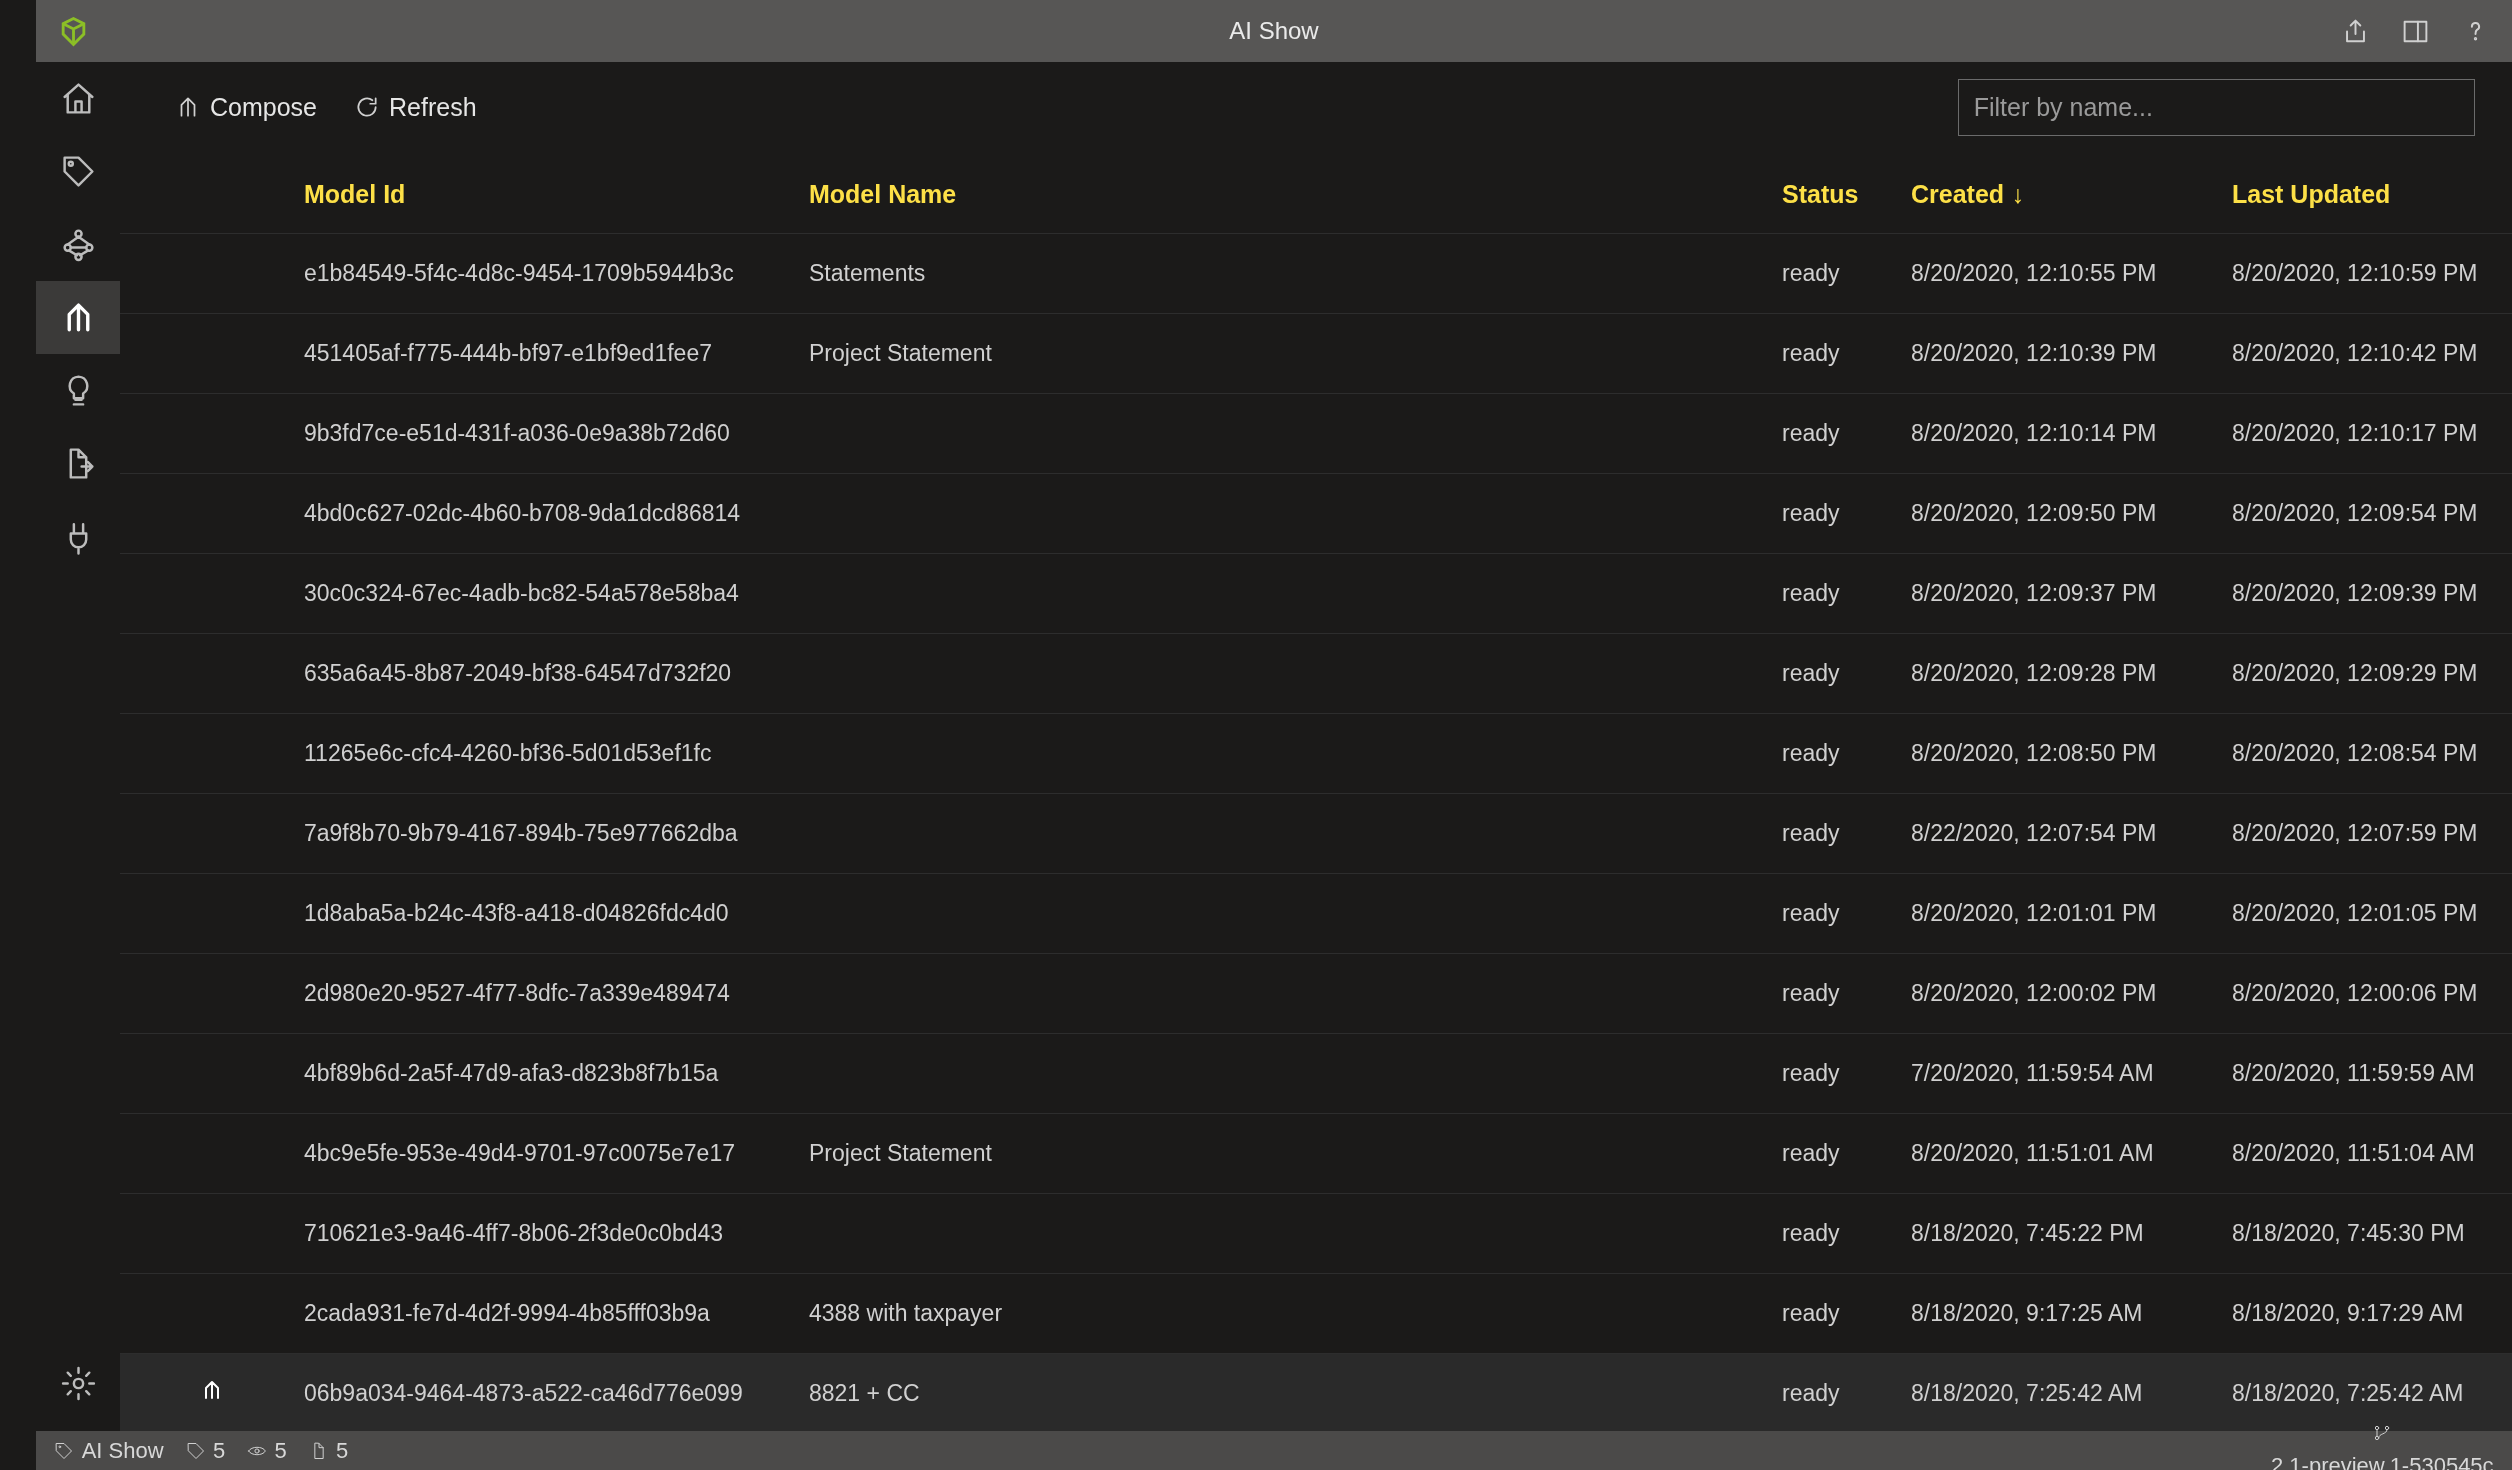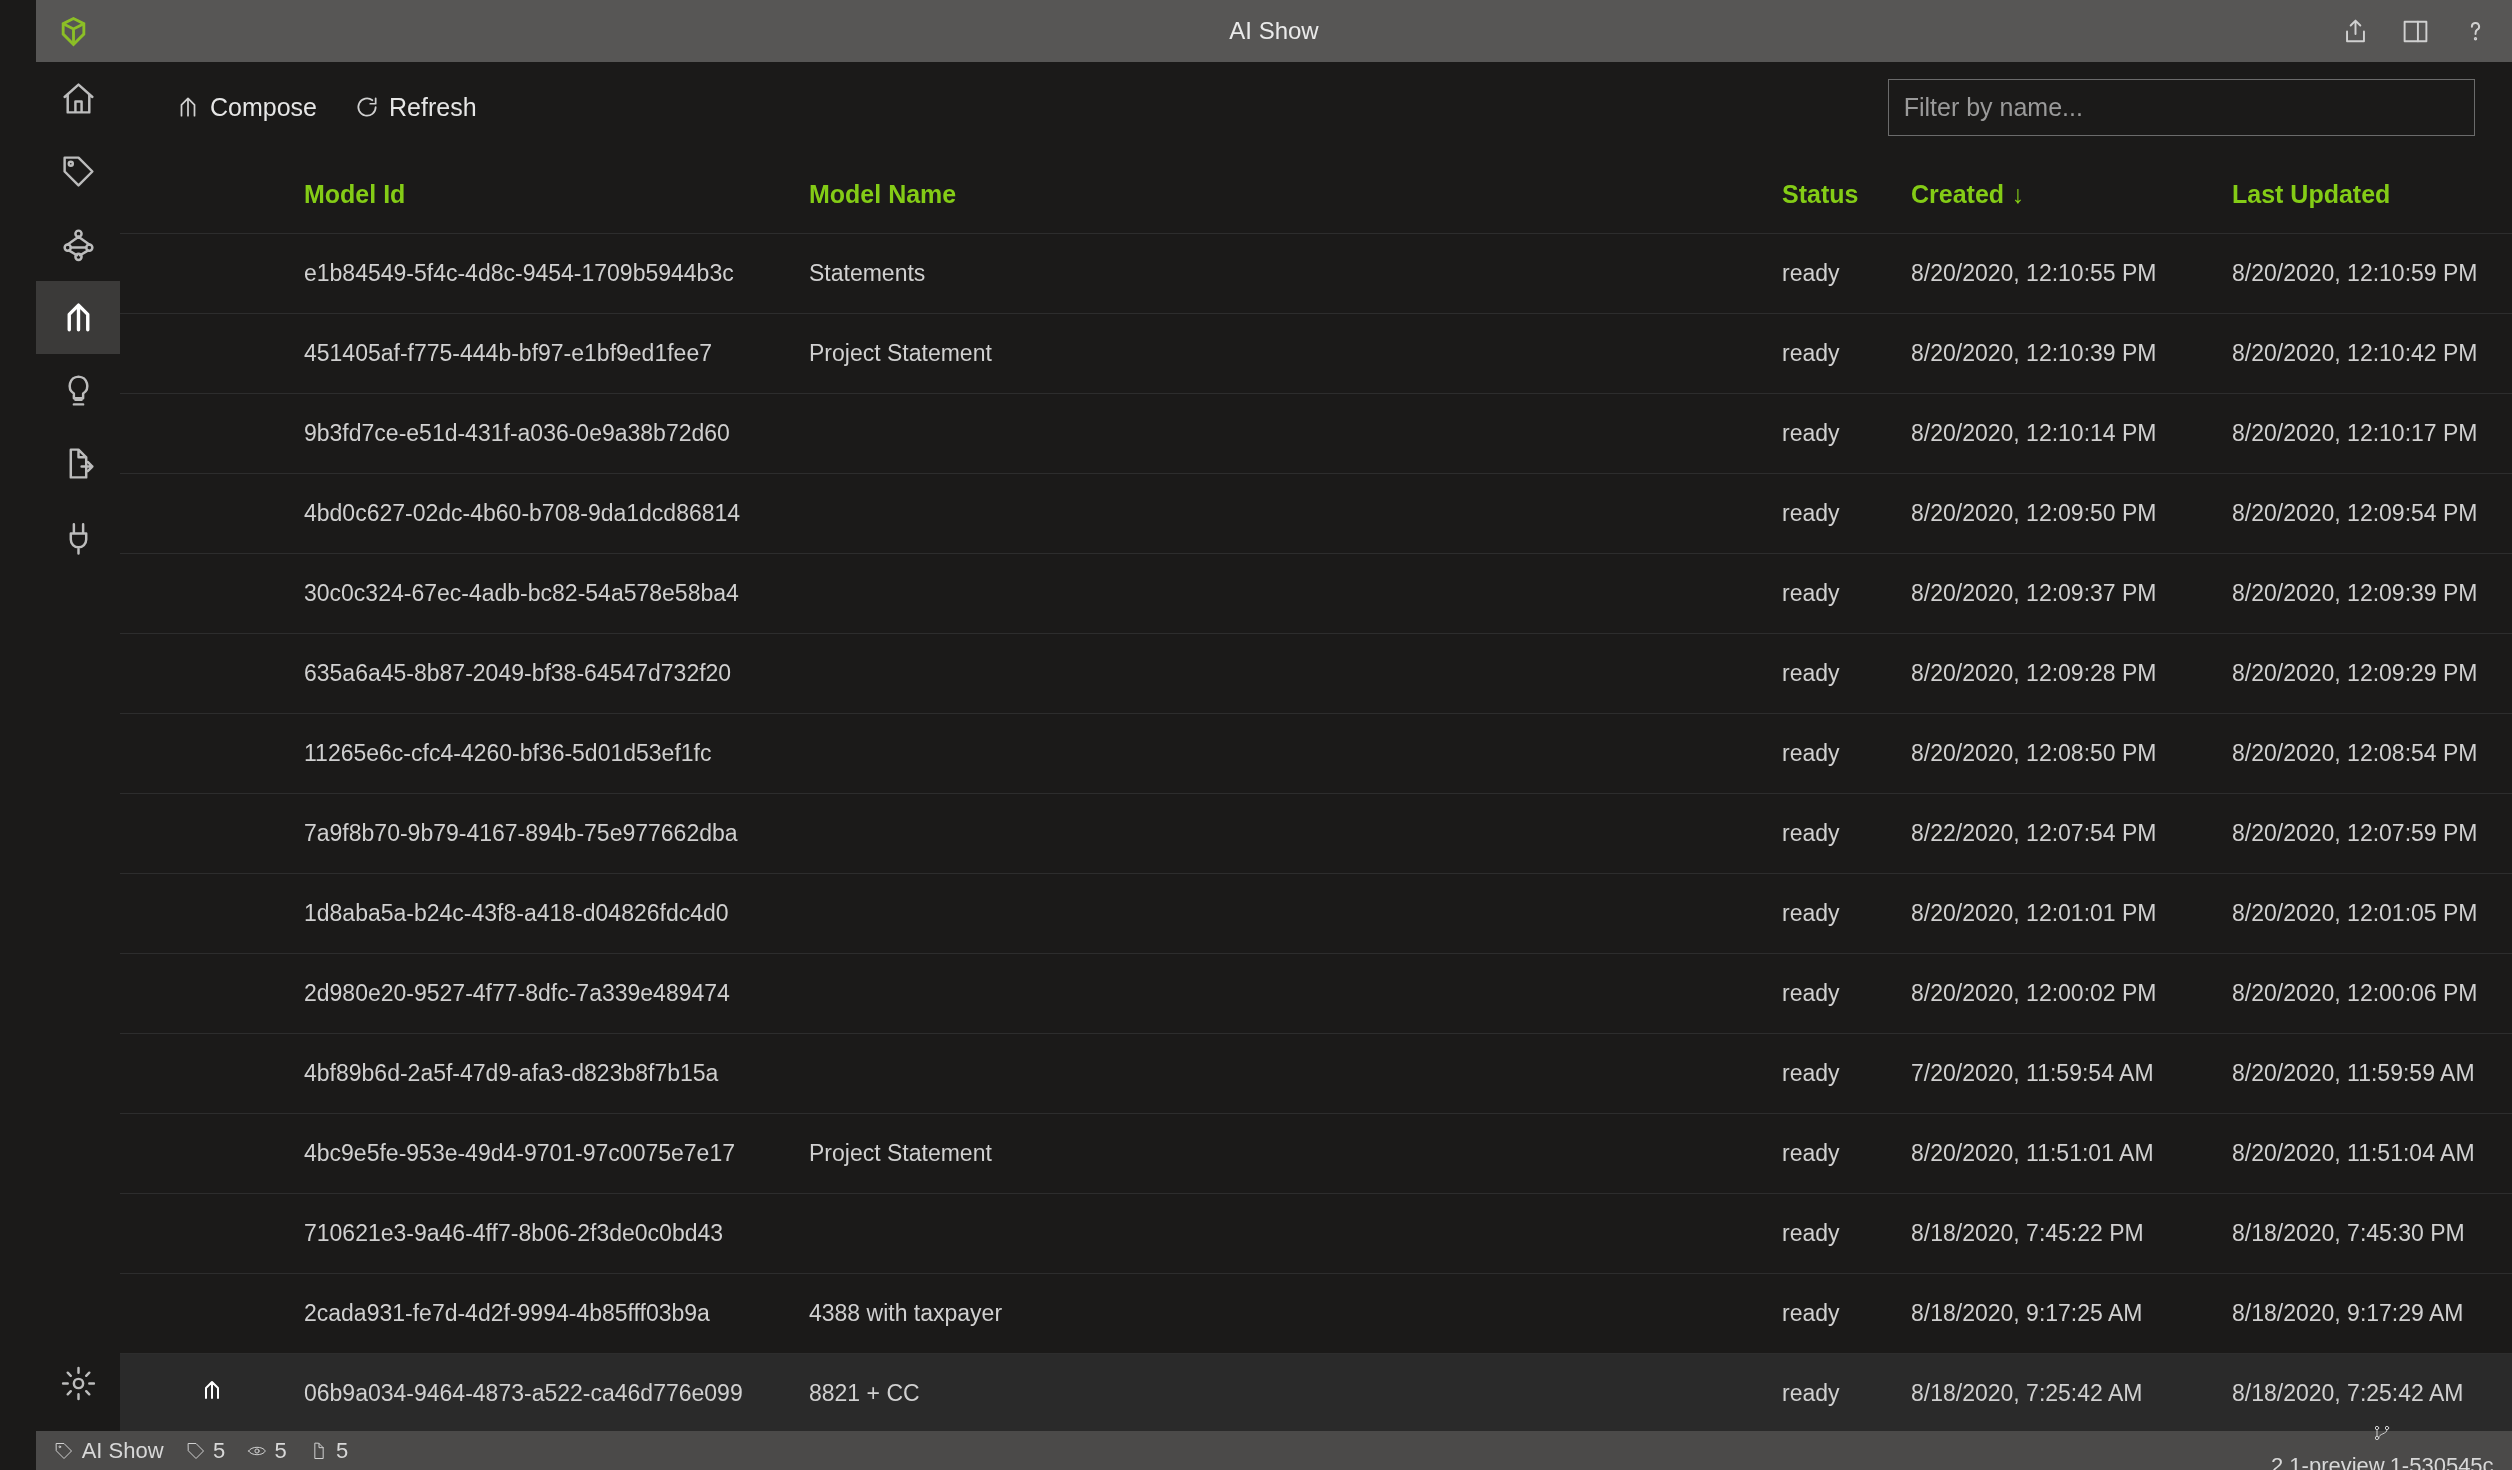--- a/index.html
+++ b/index.html
@@ -21,27 +21,27 @@
 .sidebar-item.selected { background: #3b3a39; }
 .sidebar-item svg { width: 37px; height: 37px; }
 .sidebar-bottom { padding-bottom: 11px; display: flex; flex-direction: column; }
 
 
 .main { flex: 1; display: flex; flex-direction: column; min-width: 0; }
 .toolbar { display: flex; align-items: center; padding: 16.5px 37px 16.5px 55px; gap: 37px; }
 .toolbar .btn { display: flex; align-items: center; gap: 9px; color: #e6e6e6; font-size: 25px; cursor: pointer; }
 .toolbar .btn .iconw { width: 26px; height: 26px; }
 .toolbar .filler { flex: 1; }
-.filter-input { width: 587px; height: 57px; border: 1.8px solid #6b6b6b; background: transparent; color: #fde047; padding: 0 14.7px; font-size: 25px; outline: none; }
+.filter-input { width: 517px; height: 57px; border: 1.8px solid #6b6b6b; background: transparent; color: #fde047; padding: 0 14.7px; font-size: 25px; outline: none; }
 .filter-input::placeholder { color: #9a9a9a; }
 
 
 .table-wrap { flex: 1; overflow: hidden; padding: 27.5px 40px 0 0; }
 .tbl { width: 100%; border-collapse: collapse; table-layout: fixed; }
-.tbl th { text-align: left; font-weight: 600; font-size: 25px; color: #84cc16; padding: 0 0 24px 0; }
+.tbl th { text-align: left; font-weight: 600; font-size: 25px; color: #fde047; padding: 0 0 24px 0; }
 .tbl th.sortable { cursor: pointer; }
 .tbl th .sort-arrow { margin-left: 7.3px; }
 .tbl td { font-size: 23px; color: #d0d0d0; padding: 0; height: 80px; }
 .tbl tbody tr { border-bottom: 0.9px solid #2d2d2d; border-top: 0.9px solid #2d2d2d; }
 .tbl tbody tr.selected { background: #2a2a2a; }
 .col-handle { width: 184px; }
 .col-id { width: 505px; }
 .col-name { width: 973px; }
 .col-status { width: 129px; }
 .col-created { width: 321px; }

